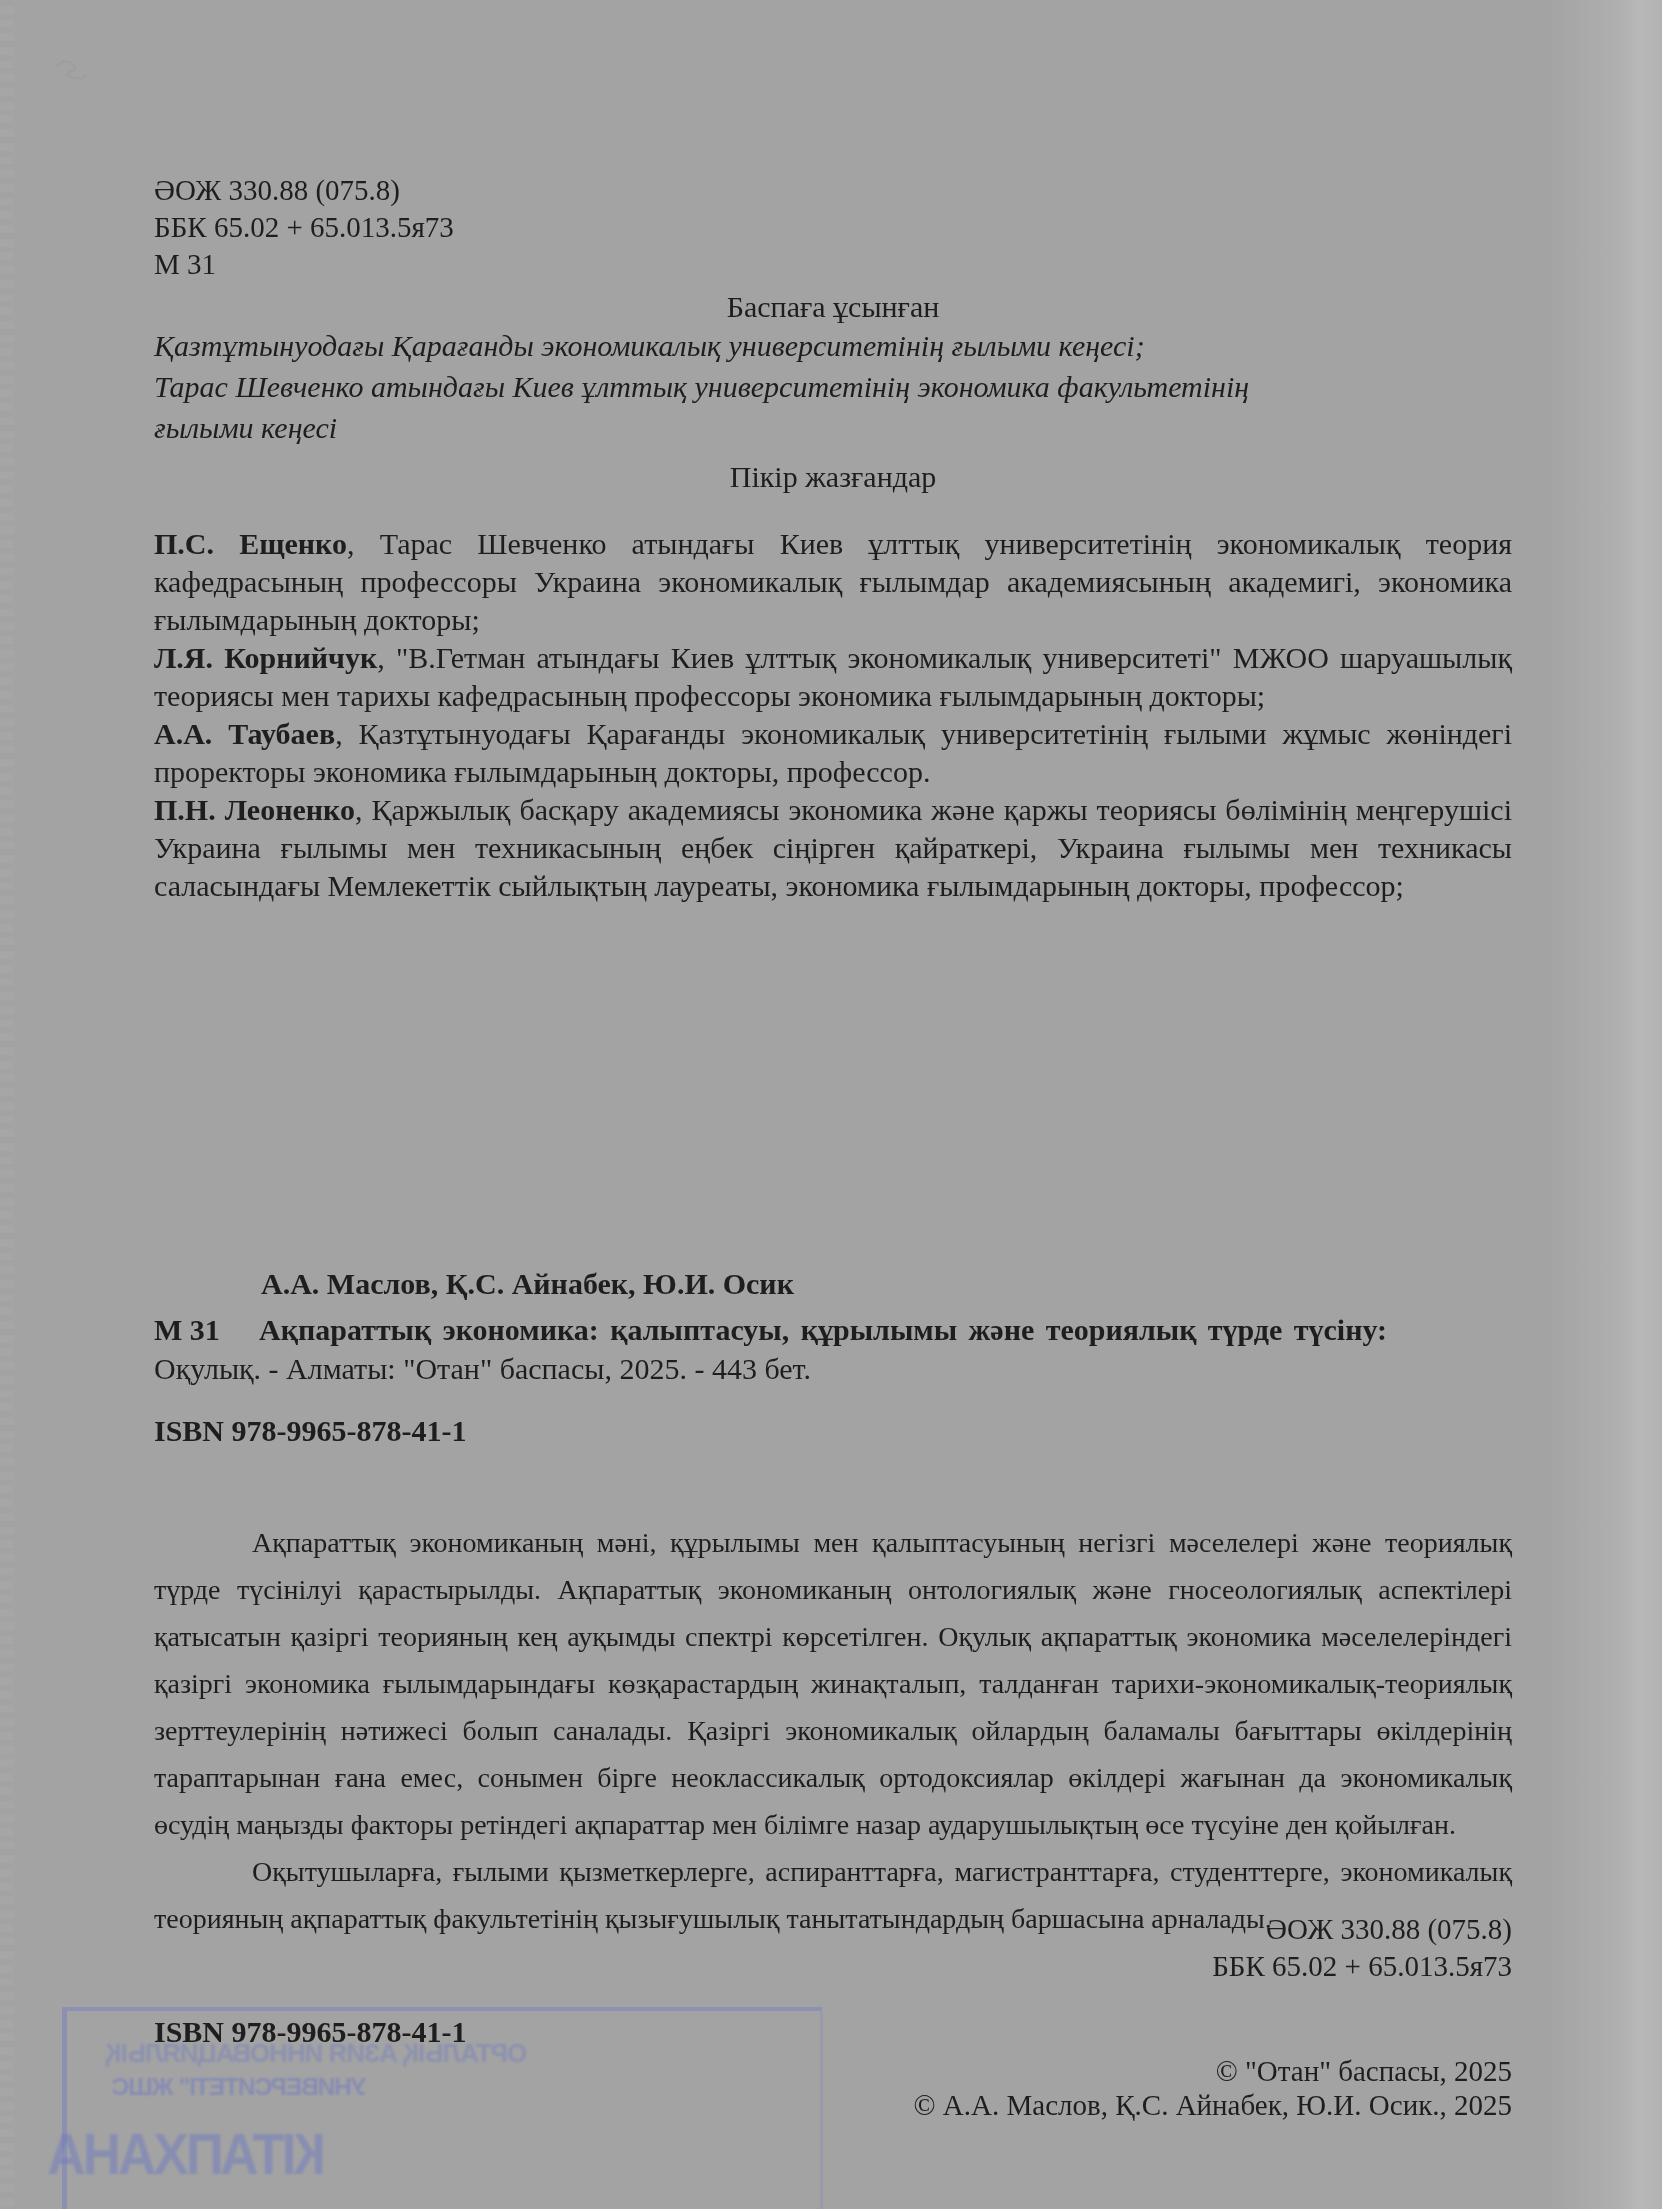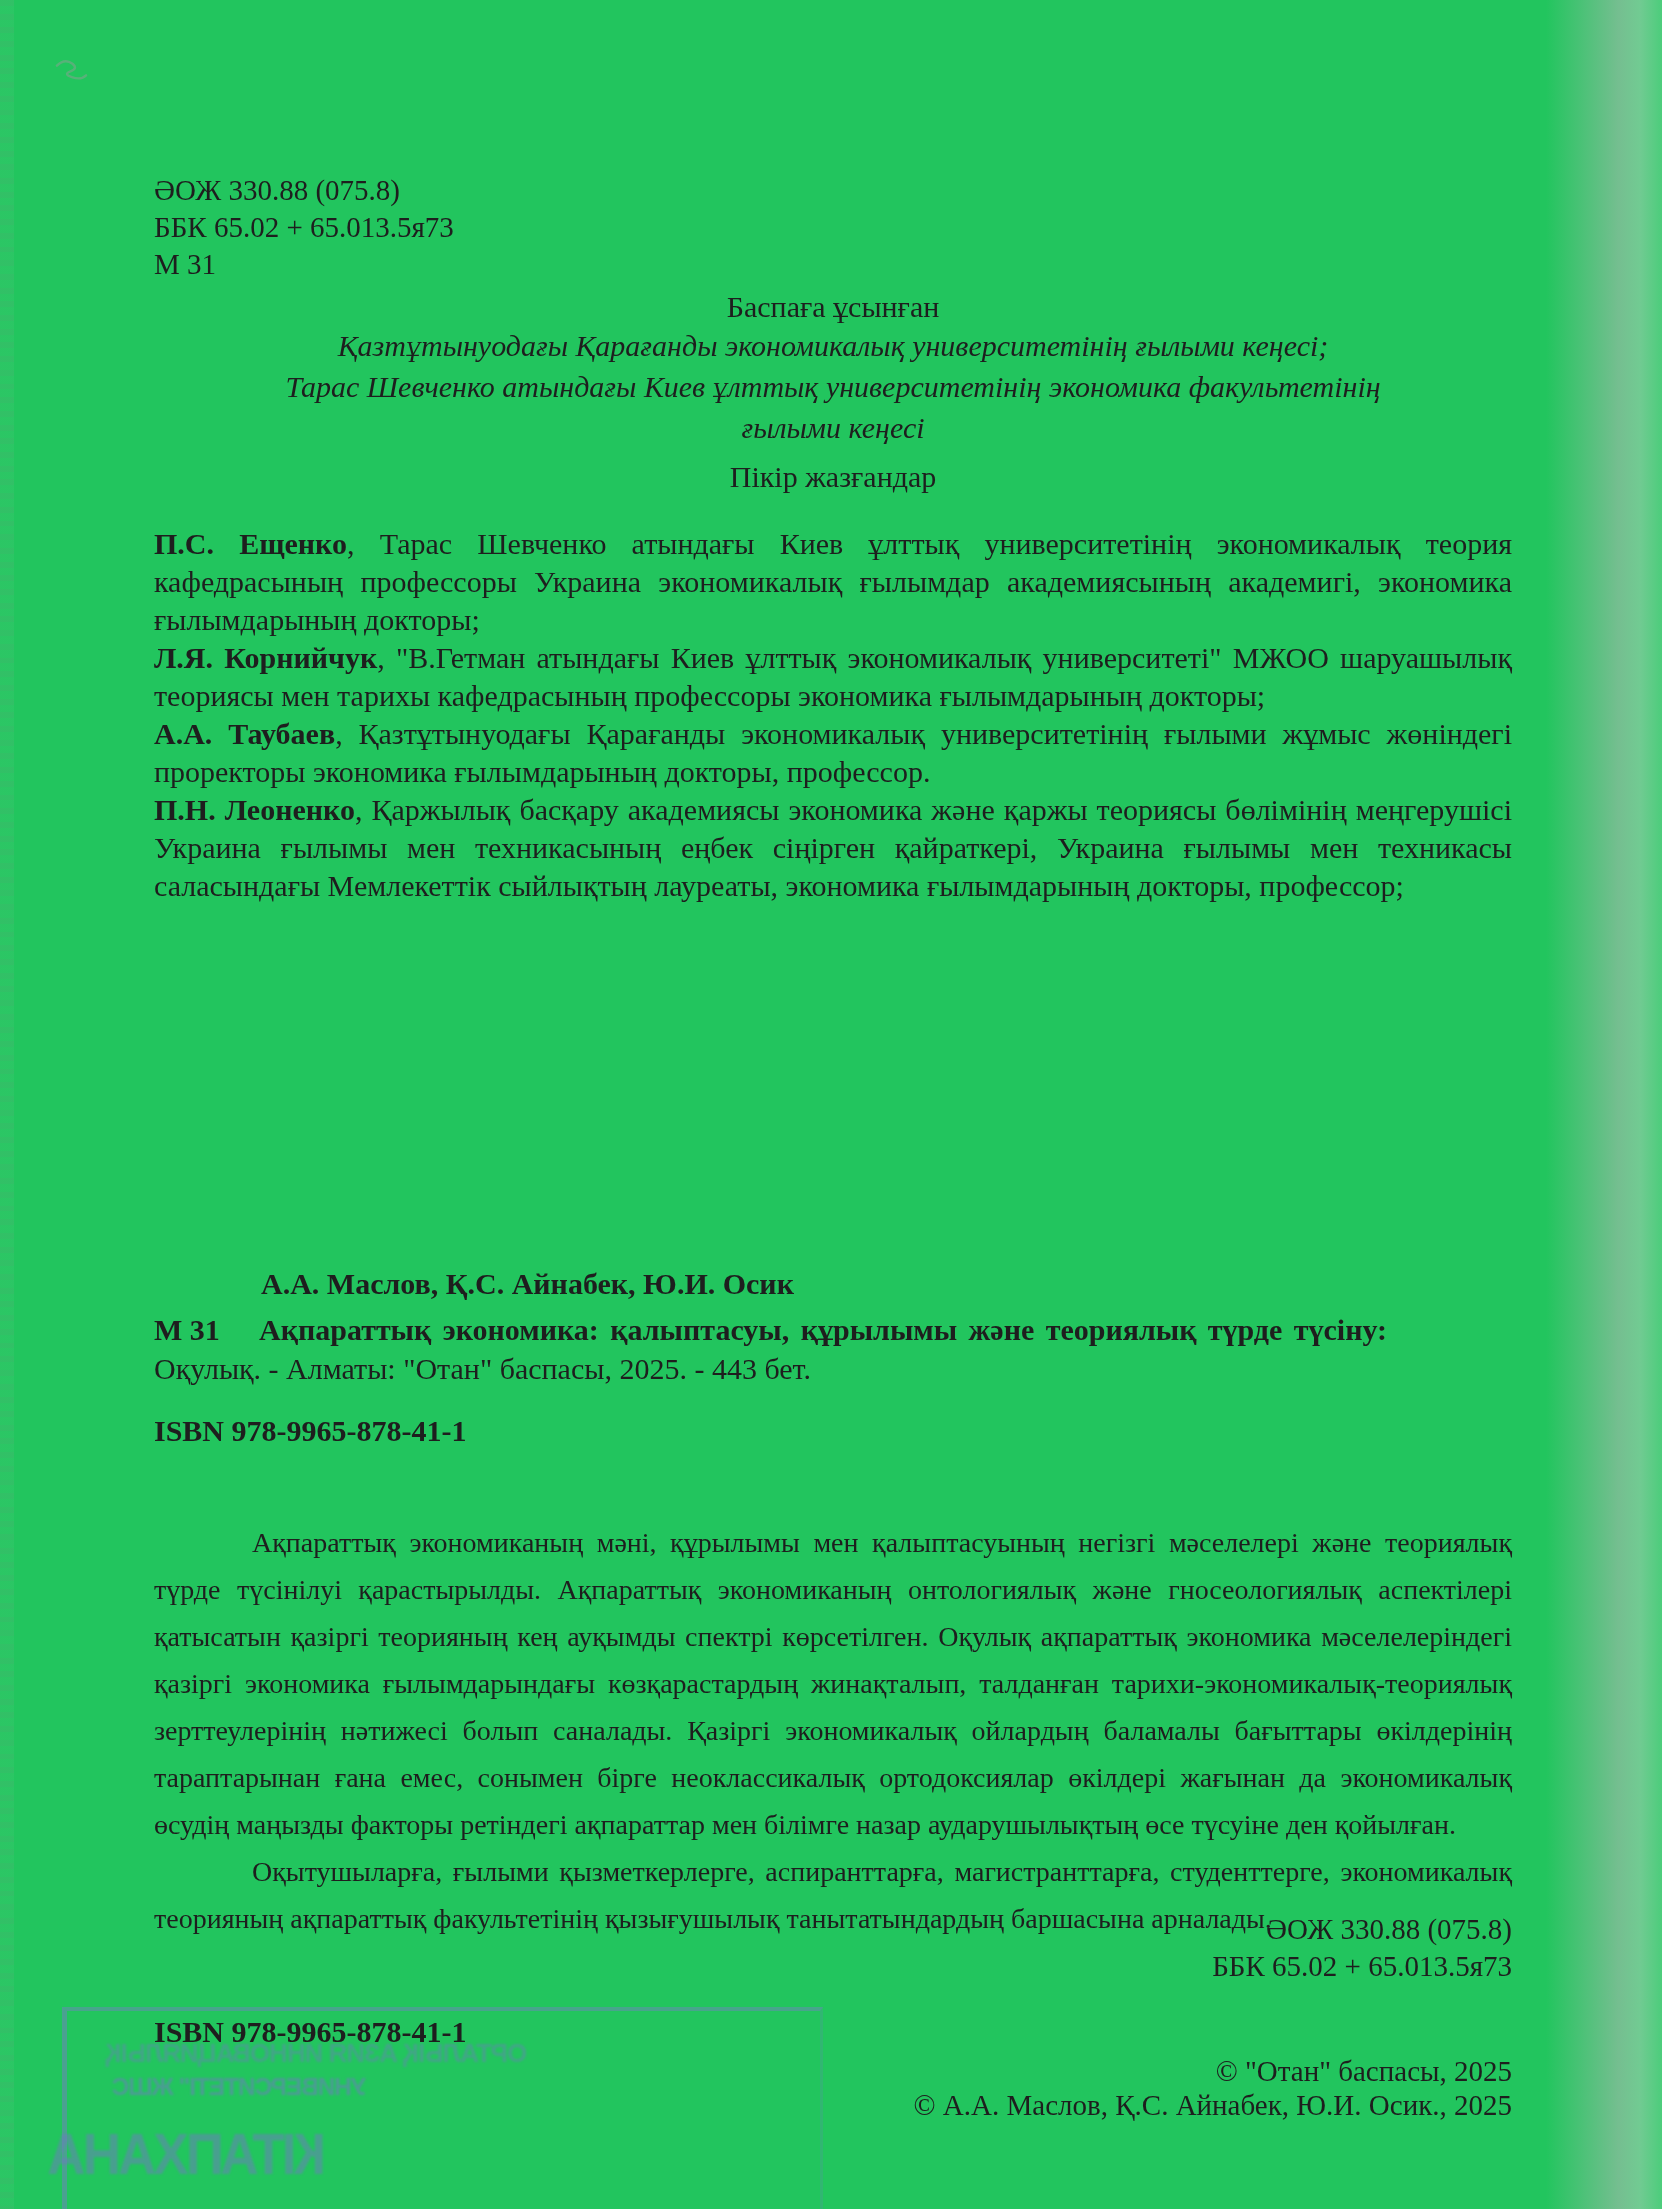--- a/index.html
+++ b/index.html
@@ -1,19 +1,19 @@
 <!DOCTYPE html>
 <html><head>
 <meta charset="utf-8">
 <style>
   html,body{margin:0;padding:0;background:#e9e9e9;}
   .page{
     position:relative;
     width:1663px;height:2210px;
-    background:#22c55e;
+    background:#a3a3a3;
     font-family:"Liberation Serif", serif;
     color:#1e1e1e;
     overflow:hidden;
   }
   
   .edge-right{
     position:absolute;top:0;right:0;width:117px;height:2210px;
     background:linear-gradient(to right, rgba(200,200,200,0) 0%, rgba(185,185,185,0.55) 62%, rgba(210,210,210,0.45) 80%, rgba(235,235,235,0.2) 100%);
     pointer-events:none;
   }
@@ -22,21 +22,21 @@
     background:repeating-linear-gradient(to bottom, rgba(160,160,160,0.12) 0 5.9px, rgba(220,220,220,0.05) 5.9px 13.7px);
     pointer-events:none;
   }
   .artifact{position:absolute;left:51px;top:54px;opacity:.45;}
 
   .col{position:absolute;left:154px;width:1358px;}
 
   .udc-top{top:172px;font-size:29px;line-height:37px;}
   .h-center{text-align:center;}
   .heading-rec{top:290px;font-size:30px;}
-  .rec-lines{top:325px;font-size:30px;line-height:41px;font-style:italic;text-align:center;}
+  .rec-lines{top:325px;font-size:30px;line-height:41px;font-style:italic;}
   .heading-rev{top:460px;font-size:30px;}
 
   .reviewers{top:525px;font-size:30px;line-height:38px;text-align:justify;}
   .reviewers p{margin:0;}
   .rev-name{font-weight:bold;}
 
   .cataloging{top:1264px;font-size:30px;line-height:39px;}
   .authors{font-weight:bold;margin-left:107px;margin-bottom:6.8px;}
   .cat-entry{position:relative;}
   .cat-code{position:absolute;left:0;top:0;font-weight:bold;}

